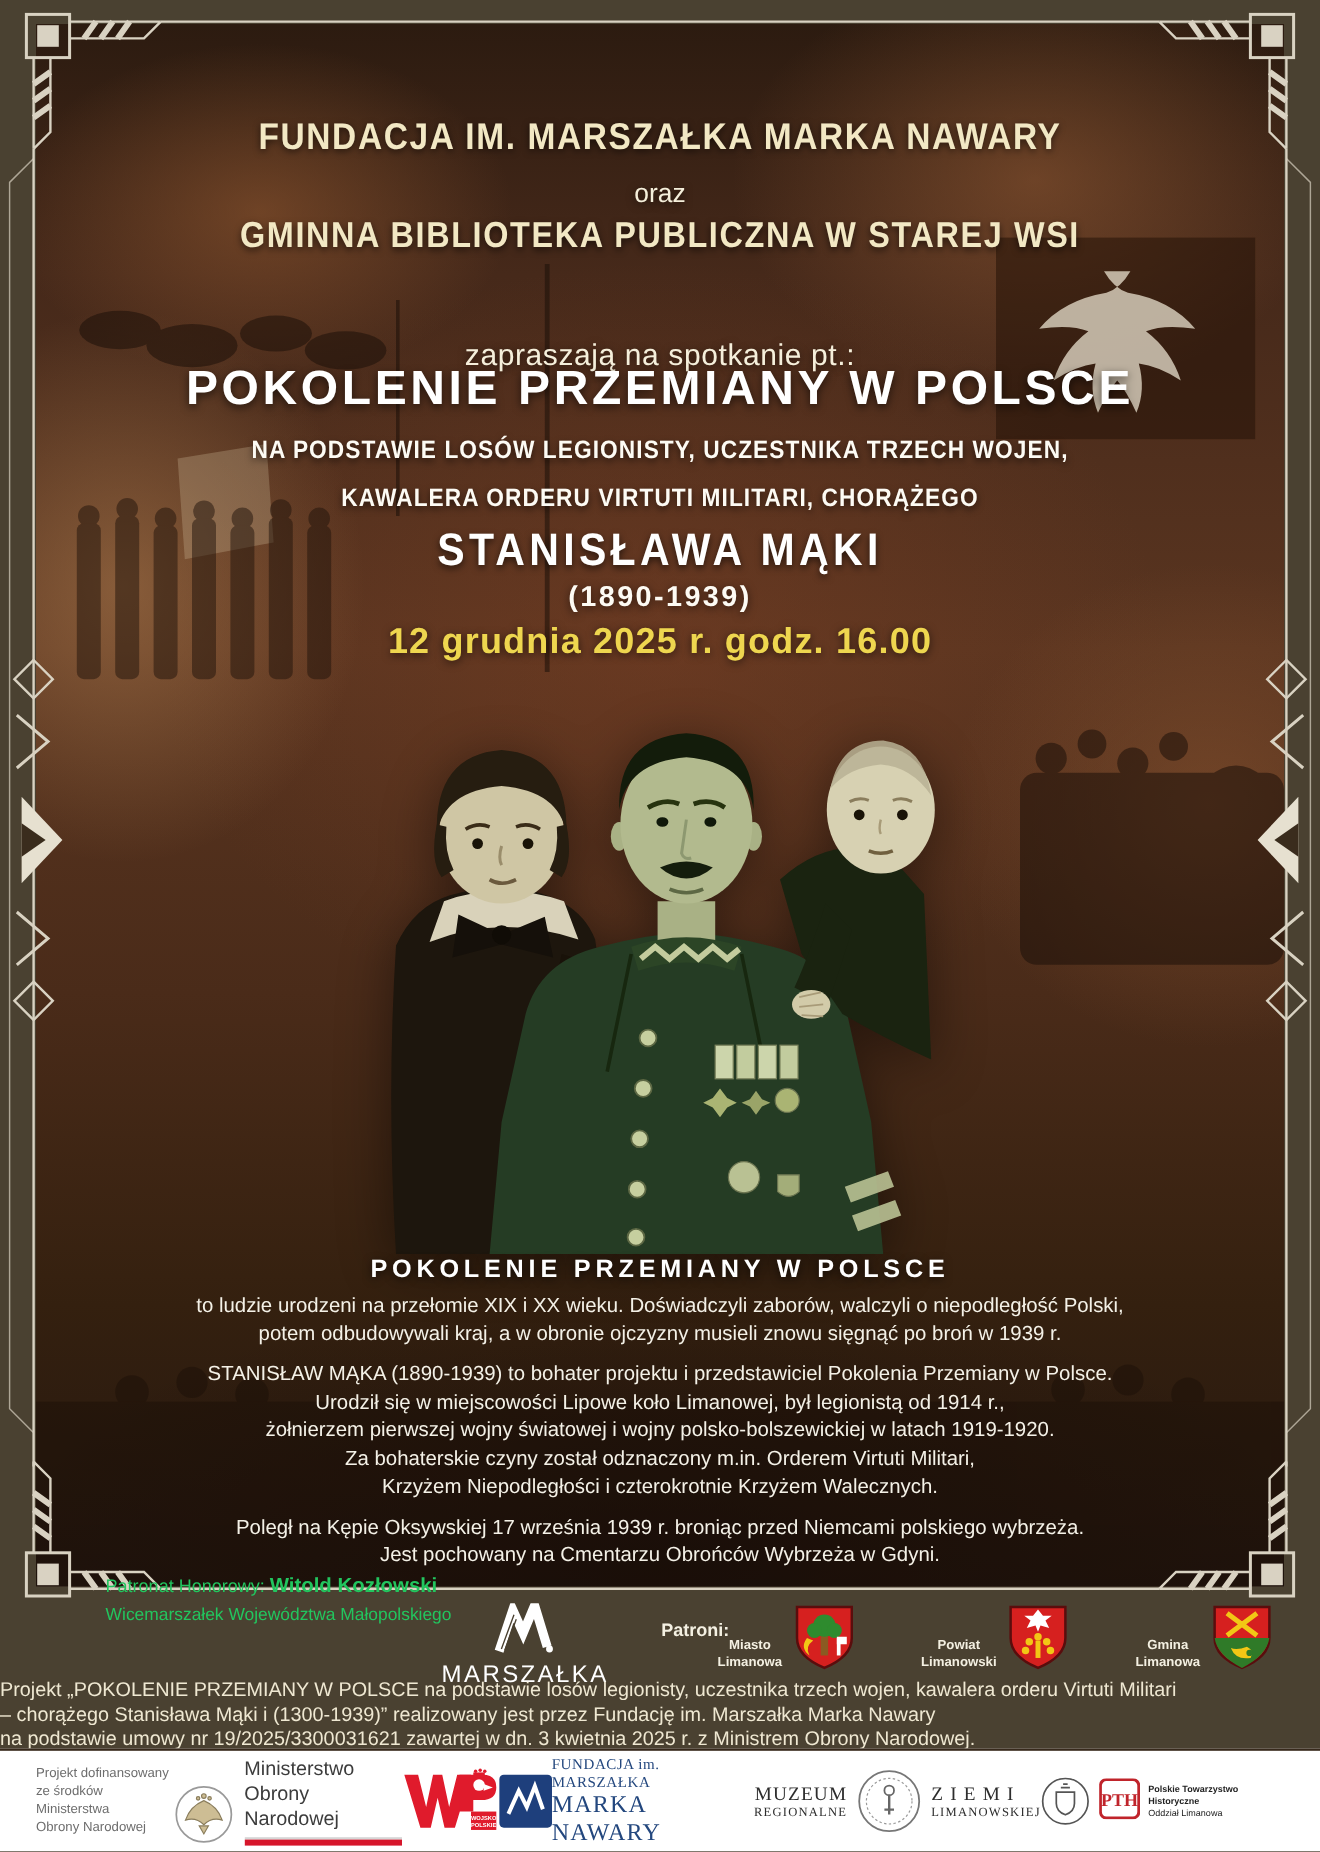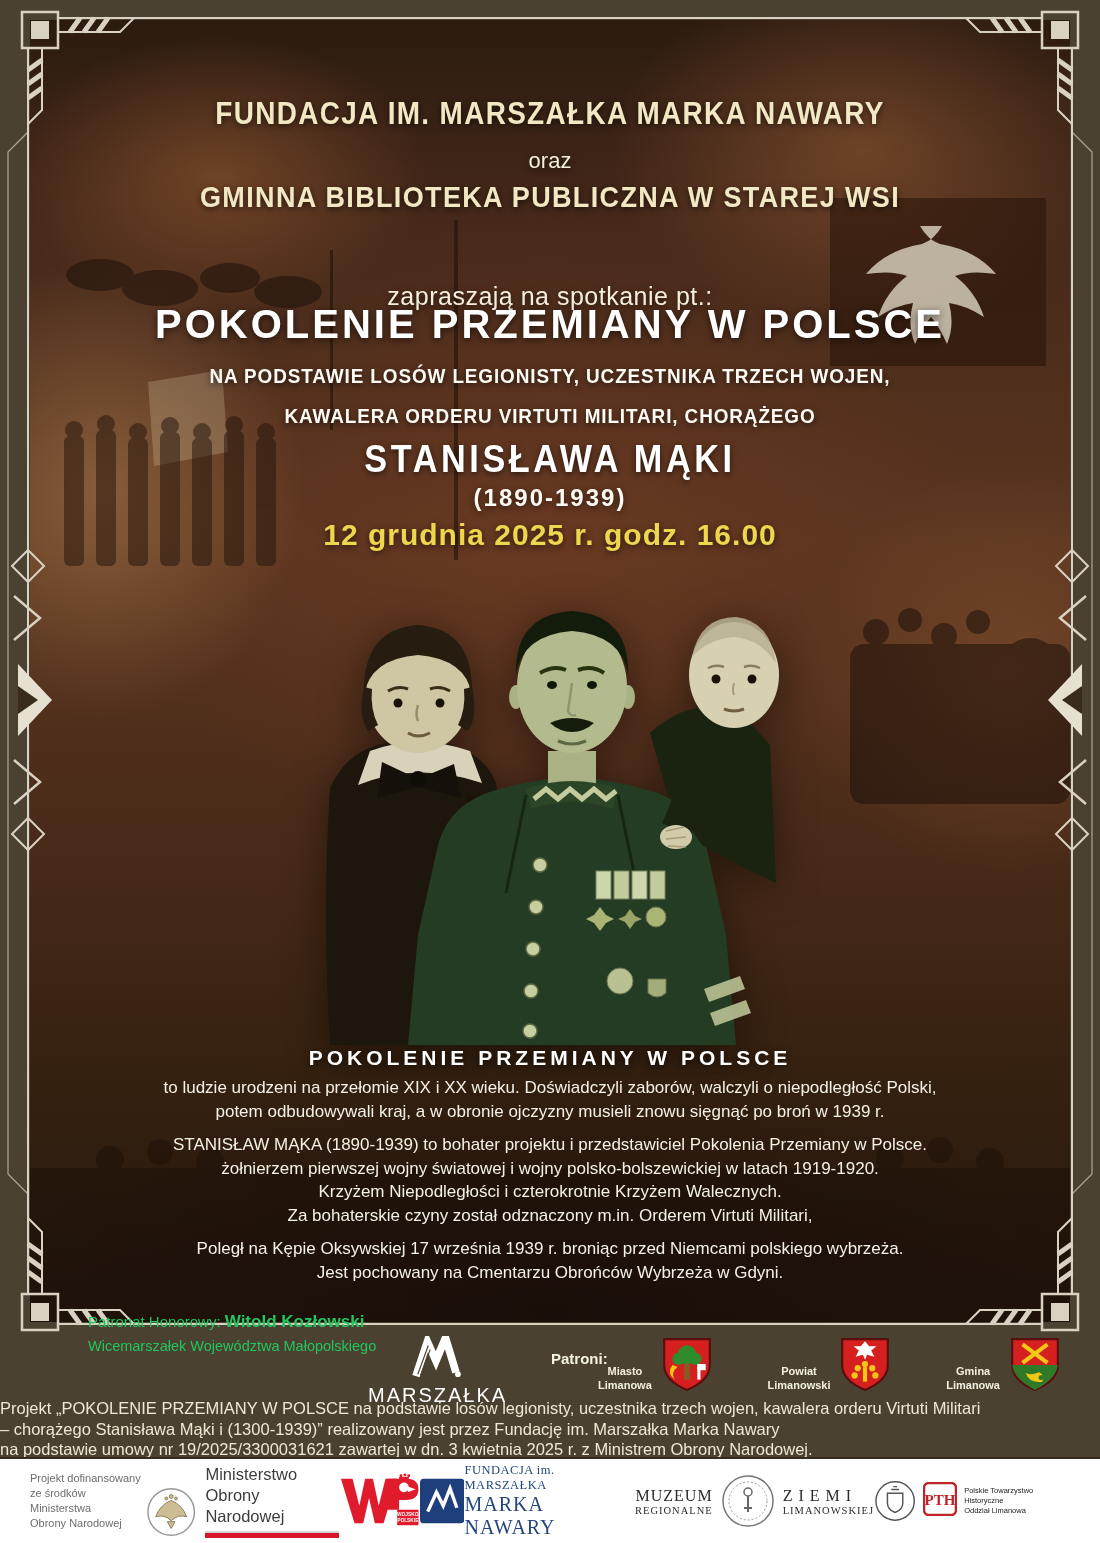--- a/index.html
+++ b/index.html
@@ -57,21 +57,21 @@
   .fun{display:flex;align-items:center;}
   .fun-txt{font-family:"Liberation Serif",serif;color:#23477e;}
   .fun-txt .a{font-size:12.5px;letter-spacing:.5px;}
   .fun-txt .b{font-size:20px;letter-spacing:1px;}
   .muz{display:flex;align-items:center;gap:8px;font-family:"Liberation Serif",serif;color:#2d2d2d;}
   .muz .lft{text-align:right;}
   .muz .a{font-size:16px;letter-spacing:1px;}
   .muz .b{font-size:10.5px;letter-spacing:1px;}
   .pth{display:flex;align-items:center;gap:7px;}
   .pth-txt{font-size:7.5px;color:#222;line-height:10px;}
-  .pth-txt .a{font-weight:normal;}
+  .pth-txt .a{font-weight:bold;}
 </style>
 </head>
 <body>
 
 <div class="stage">
 
   <div class="inner">
 
     <svg class="bg-svg" width="1040" height="1302" viewBox="0 0 1040 1302">
       <g fill="#1c1009" opacity=".55">
@@ -205,23 +205,24 @@
     </svg>
 
     <div class="txt about-h shadow">POKOLENIE PRZEMIANY W POLSCE</div>
     <div class="about-b">
       <div class="para">
         <div>to ludzie urodzeni na przełomie XIX i XX wieku. Doświadczyli zaborów, walczyli o niepodległość Polski,</div>
         <div>potem odbudowywali kraj, a w obronie ojczyzny musieli znowu sięgnąć po broń w 1939 r.</div>
       </div>
       <div class="para">
         <div>STANISŁAW MĄKA (1890-1939) to bohater projektu i przedstawiciel Pokolenia Przemiany w Polsce.</div>
+        <div>Urodził się w miejscowości Lipowe koło Limanowej, był legionistą od 1914 r.,</div>
         <div>żołnierzem pierwszej wojny światowej i wojny polsko-bolszewickiej w latach 1919-1920.</div>
+        <div>Za bohaterskie czyny został odznaczony m.in. Orderem Virtuti Militari,</div>
         <div>Krzyżem Niepodległości i czterokrotnie Krzyżem Walecznych.</div>
-        <div>Za bohaterskie czyny został odznaczony m.in. Orderem Virtuti Militari,</div>
       </div>
       <div class="para">
         <div>Poległ na Kępie Oksywskiej 17 września 1939 r. broniąc przed Niemcami polskiego wybrzeża.</div>
         <div>Jest pochowany na  Cmentarzu Obrońców Wybrzeża w Gdyni.</div>
       </div>
     </div>
   </div>
 
   <svg class="frame" width="1100" height="1543" viewBox="0 0 1100 1543">
     <defs>

